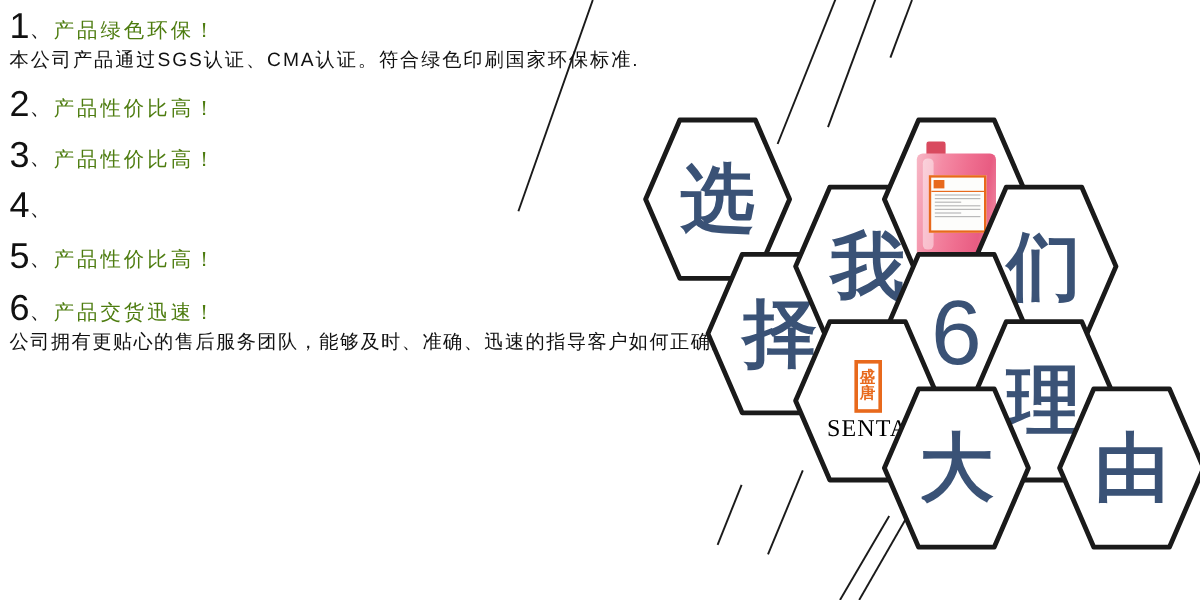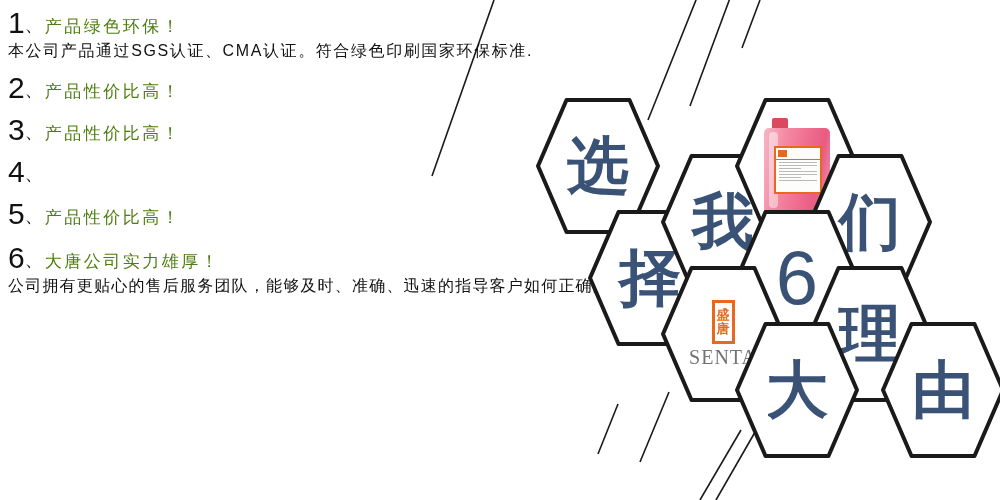--- a/index.html
+++ b/index.html
@@ -139,21 +139,21 @@
     line-height: 1.05;
     color: #e8691c;
     font-family: "DejaVu Sans", "Liberation Sans", sans-serif;
     font-weight: 700;
   }
   .logo-name {
     margin-top: 2px;
     font-family: "Liberation Serif", "DejaVu Serif", serif;
     font-size: 20px;
     letter-spacing: 1px;
-    color: #737373;
+    color: #000000;
   }
 
   
   .product-wrap {
     position: absolute;
     left: 0; top: 0;
     width: 126px; height: 140px;
     display: flex;
     align-items: center;
     justify-content: center;
@@ -276,21 +276,21 @@
         <span class="reason-num">5</span>
         <span class="reason-dun">、</span>
         <span class="reason-title">产品性价比高！</span>
       </div>
     </div>
 
     <div class="reason" id="reason-6" style="margin-top:14px;">
       <div class="reason-head">
         <span class="reason-num">6</span>
         <span class="reason-dun">、</span>
-        <span class="reason-title">大唐公司实力雄厚！</span>
+        <span class="reason-title">产品交货迅速！</span>
       </div>
       <div class="reason-body">公司拥有更贴心的售后服务团队，能够及时、准确、迅速的指导客户如何正确的使用本公司产品</div>
     </div>
 
   </div>
 
   <div id="honeycomb">
 
     <div class="hex-cell" style="left:535px; top:96px;">
       <svg viewBox="0 0 126 140">

